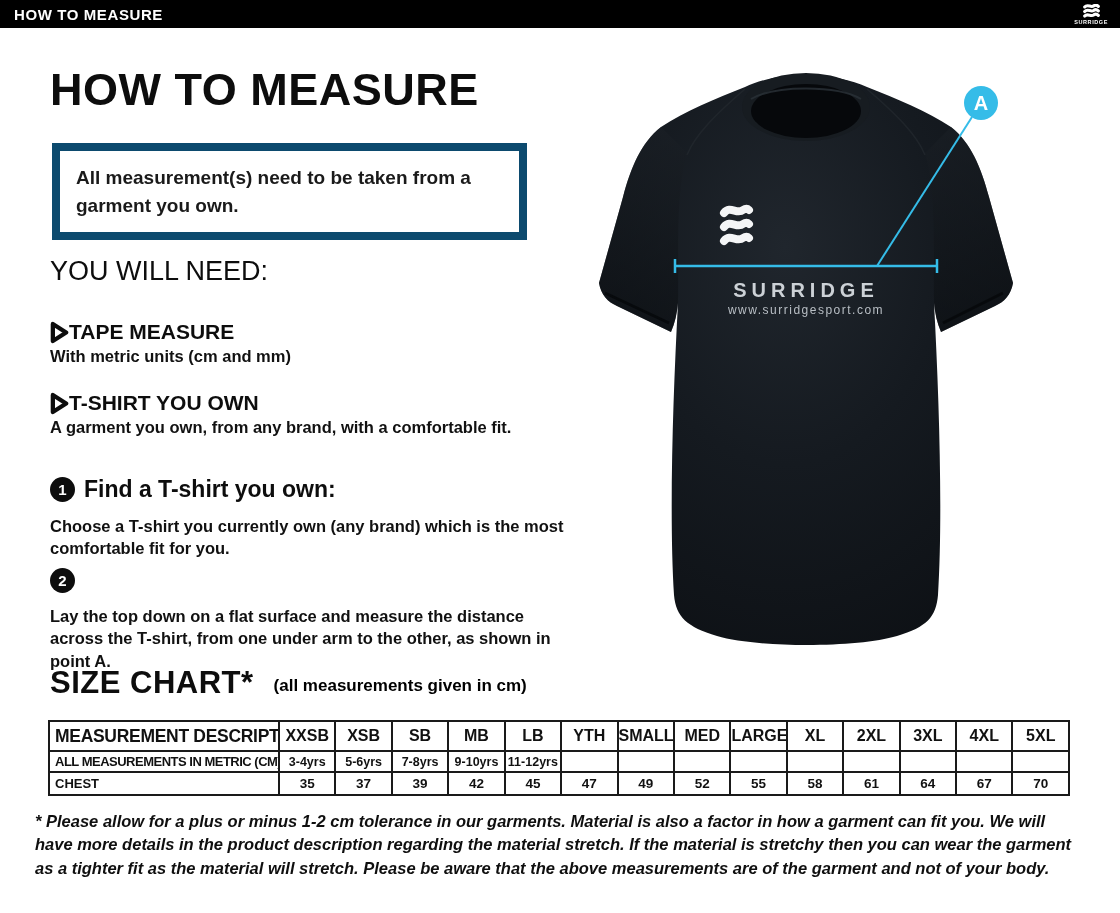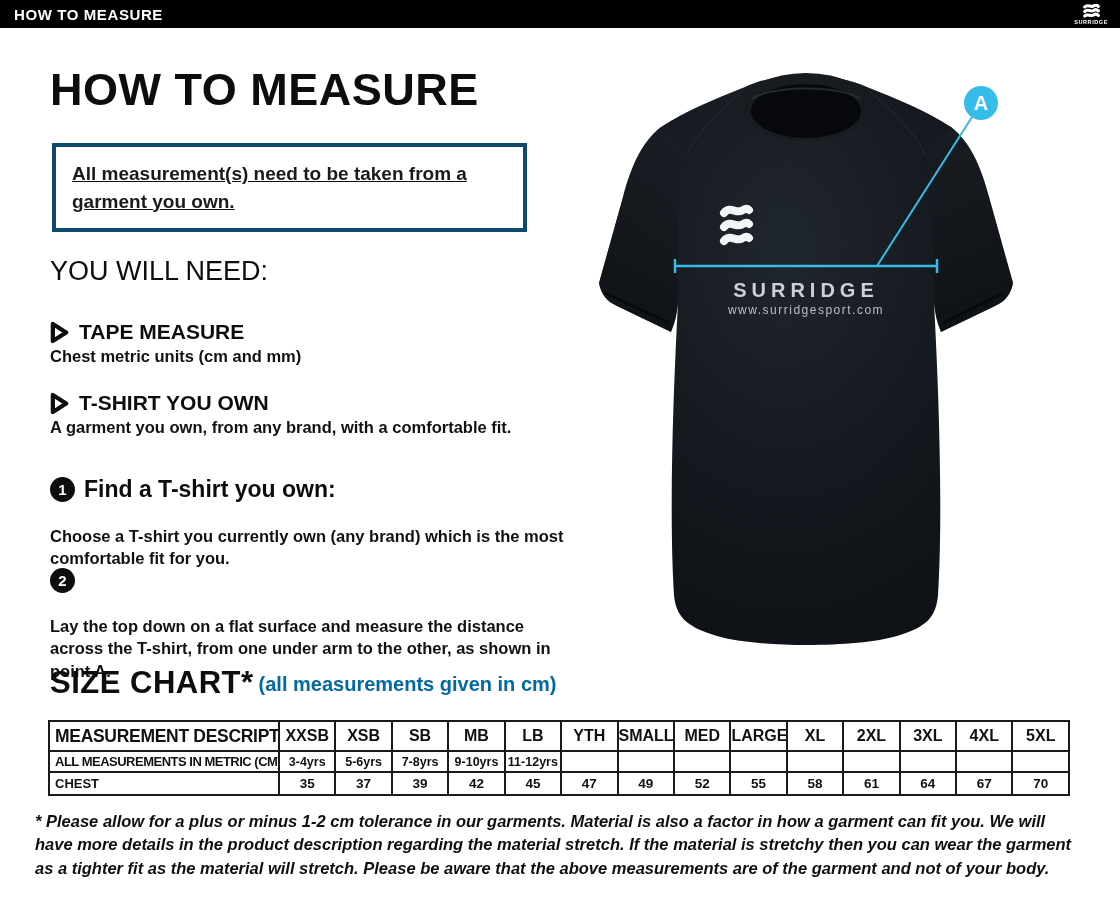--- a/index.html
+++ b/index.html
@@ -11,45 +11,45 @@
   .topbar { position:absolute; left:0; top:0; width:1120px; height:28px;
     background:#000; display:flex; align-items:center; justify-content:space-between;
     padding:0 12px 0 14px; }
   .topbar-title { color:#fff; font-size:15px; font-weight:bold; letter-spacing:0.6px; }
   .topbar-logo { display:flex; flex-direction:column; align-items:center; line-height:1; padding-top:1px; }
   .topbar-logo .wordmark { color:#fff; font-size:5.5px; font-weight:bold; letter-spacing:0.6px; margin-top:1px; }
 
   
   .h1 { position:absolute; left:50px; top:64px; font-size:45px; font-weight:bold;
     letter-spacing:0.5px; color:#0d0d0d; }
-  .notice { position:absolute; left:52px; top:143px; width:475px; border:4px solid #0c4a6e;
-    padding:13px 16px;text-decoration:underline; }
+  .notice { position:absolute; left:52px; top:143px; width:475px; border:8px solid #0c4a6e;
+    padding:13px 16px; }
   .notice p { font-size:19px; font-weight:bold; line-height:1.45; color:#1a1a1a; }
   .ywn { position:absolute; left:50px; top:256px; font-size:27px; font-weight:normal; color:#0d0d0d; }
 
   .need-item { position:absolute; left:50px; width:540px; }
   .need-item.first { top:320px; }
   .need-item.second { top:391px; }
-  .need-head { display:flex; align-items:center; gap:10px; }
+  .need-head { display:flex; align-items:center; }
   .need-head .label { font-size:21px; font-weight:bold; color:#0d0d0d; }
   .need-desc { font-size:16.5px; font-weight:bold; color:#111; margin-top:3px; }
 
   .step { position:absolute; left:50px; width:530px; }
   .step.one { top:476px; }
   .step.two { top:568px; }
   .step-head { display:flex; align-items:center; gap:9px; }
   .step-badge { width:25px; height:25px; border-radius:50%; background:#0d0d0d; color:#fff;
     font-size:15px; font-weight:bold; display:flex; align-items:center; justify-content:center; flex:0 0 25px; }
   .step-title { font-size:23px; font-weight:bold; color:#0d0d0d; }
-  .step-desc { font-size:16.5px; font-weight:bold; line-height:1.35; margin-top:22px; color:#111; }
-
-  
-  .sc-head { position:absolute; left:50px; top:665px; display:flex; align-items:baseline; gap:5px; }
+  .step-desc { font-size:16.5px; font-weight:bold; line-height:1.35; margin-top:12px; color:#111; }
+
+  
+  .sc-head { position:absolute; left:50px; top:665px; display:flex; align-items:baseline; gap:20px; }
   .sc-title { font-size:31px; font-weight:bold; letter-spacing:0.5px; color:#0d0d0d; }
-  .sc-sub { font-size:20px; font-weight:bold; color:#0369a1; position:relative; top:-2px; }
+  .sc-sub { font-size:17px; font-weight:bold; color:#000000; position:relative; top:-2px; }
 
   table.size { position:absolute; left:48px; top:720px; width:1022px;
     border-collapse:collapse; table-layout:fixed; }
   table.size th, table.size td { border:2px solid #1a1a1a; text-align:center;
     vertical-align:middle; overflow:hidden; white-space:nowrap; }
   table.size th { font-size:16px; font-weight:bold; height:30px; }
   table.size th.desc, table.size td.desc { text-align:left; padding-left:5px; }
   table.size th.desc { font-size:17.5px; letter-spacing:-0.3px; }
   table.size tr.ages td { font-size:12.5px; font-weight:bold; height:21px; }
   table.size tr.ages td.desc { font-size:13px; letter-spacing:-0.5px; }
@@ -89,21 +89,21 @@
 
   <div class="ywn">YOU WILL NEED:</div>
 
   <div class="need-item first">
     <div class="need-head">
       <svg width="19" height="23" viewBox="0 0 20 24">
         <path d="M3,3 L17,12 L3,21 Z" fill="none" stroke="#0d0d0d" stroke-width="4.5" stroke-linejoin="round"></path>
       </svg>
       <span class="label">TAPE MEASURE</span>
     </div>
-    <div class="need-desc">Chest metric units (cm and mm)</div>
+    <div class="need-desc">With metric units (cm and mm)</div>
   </div>
 
   <div class="need-item second">
     <div class="need-head">
       <svg width="19" height="23" viewBox="0 0 20 24">
         <path d="M3,3 L17,12 L3,21 Z" fill="none" stroke="#0d0d0d" stroke-width="4.5" stroke-linejoin="round"></path>
       </svg>
       <span class="label">T-SHIRT YOU OWN</span>
     </div>
     <div class="need-desc">A garment you own, from any brand, with a comfortable fit.</div>

